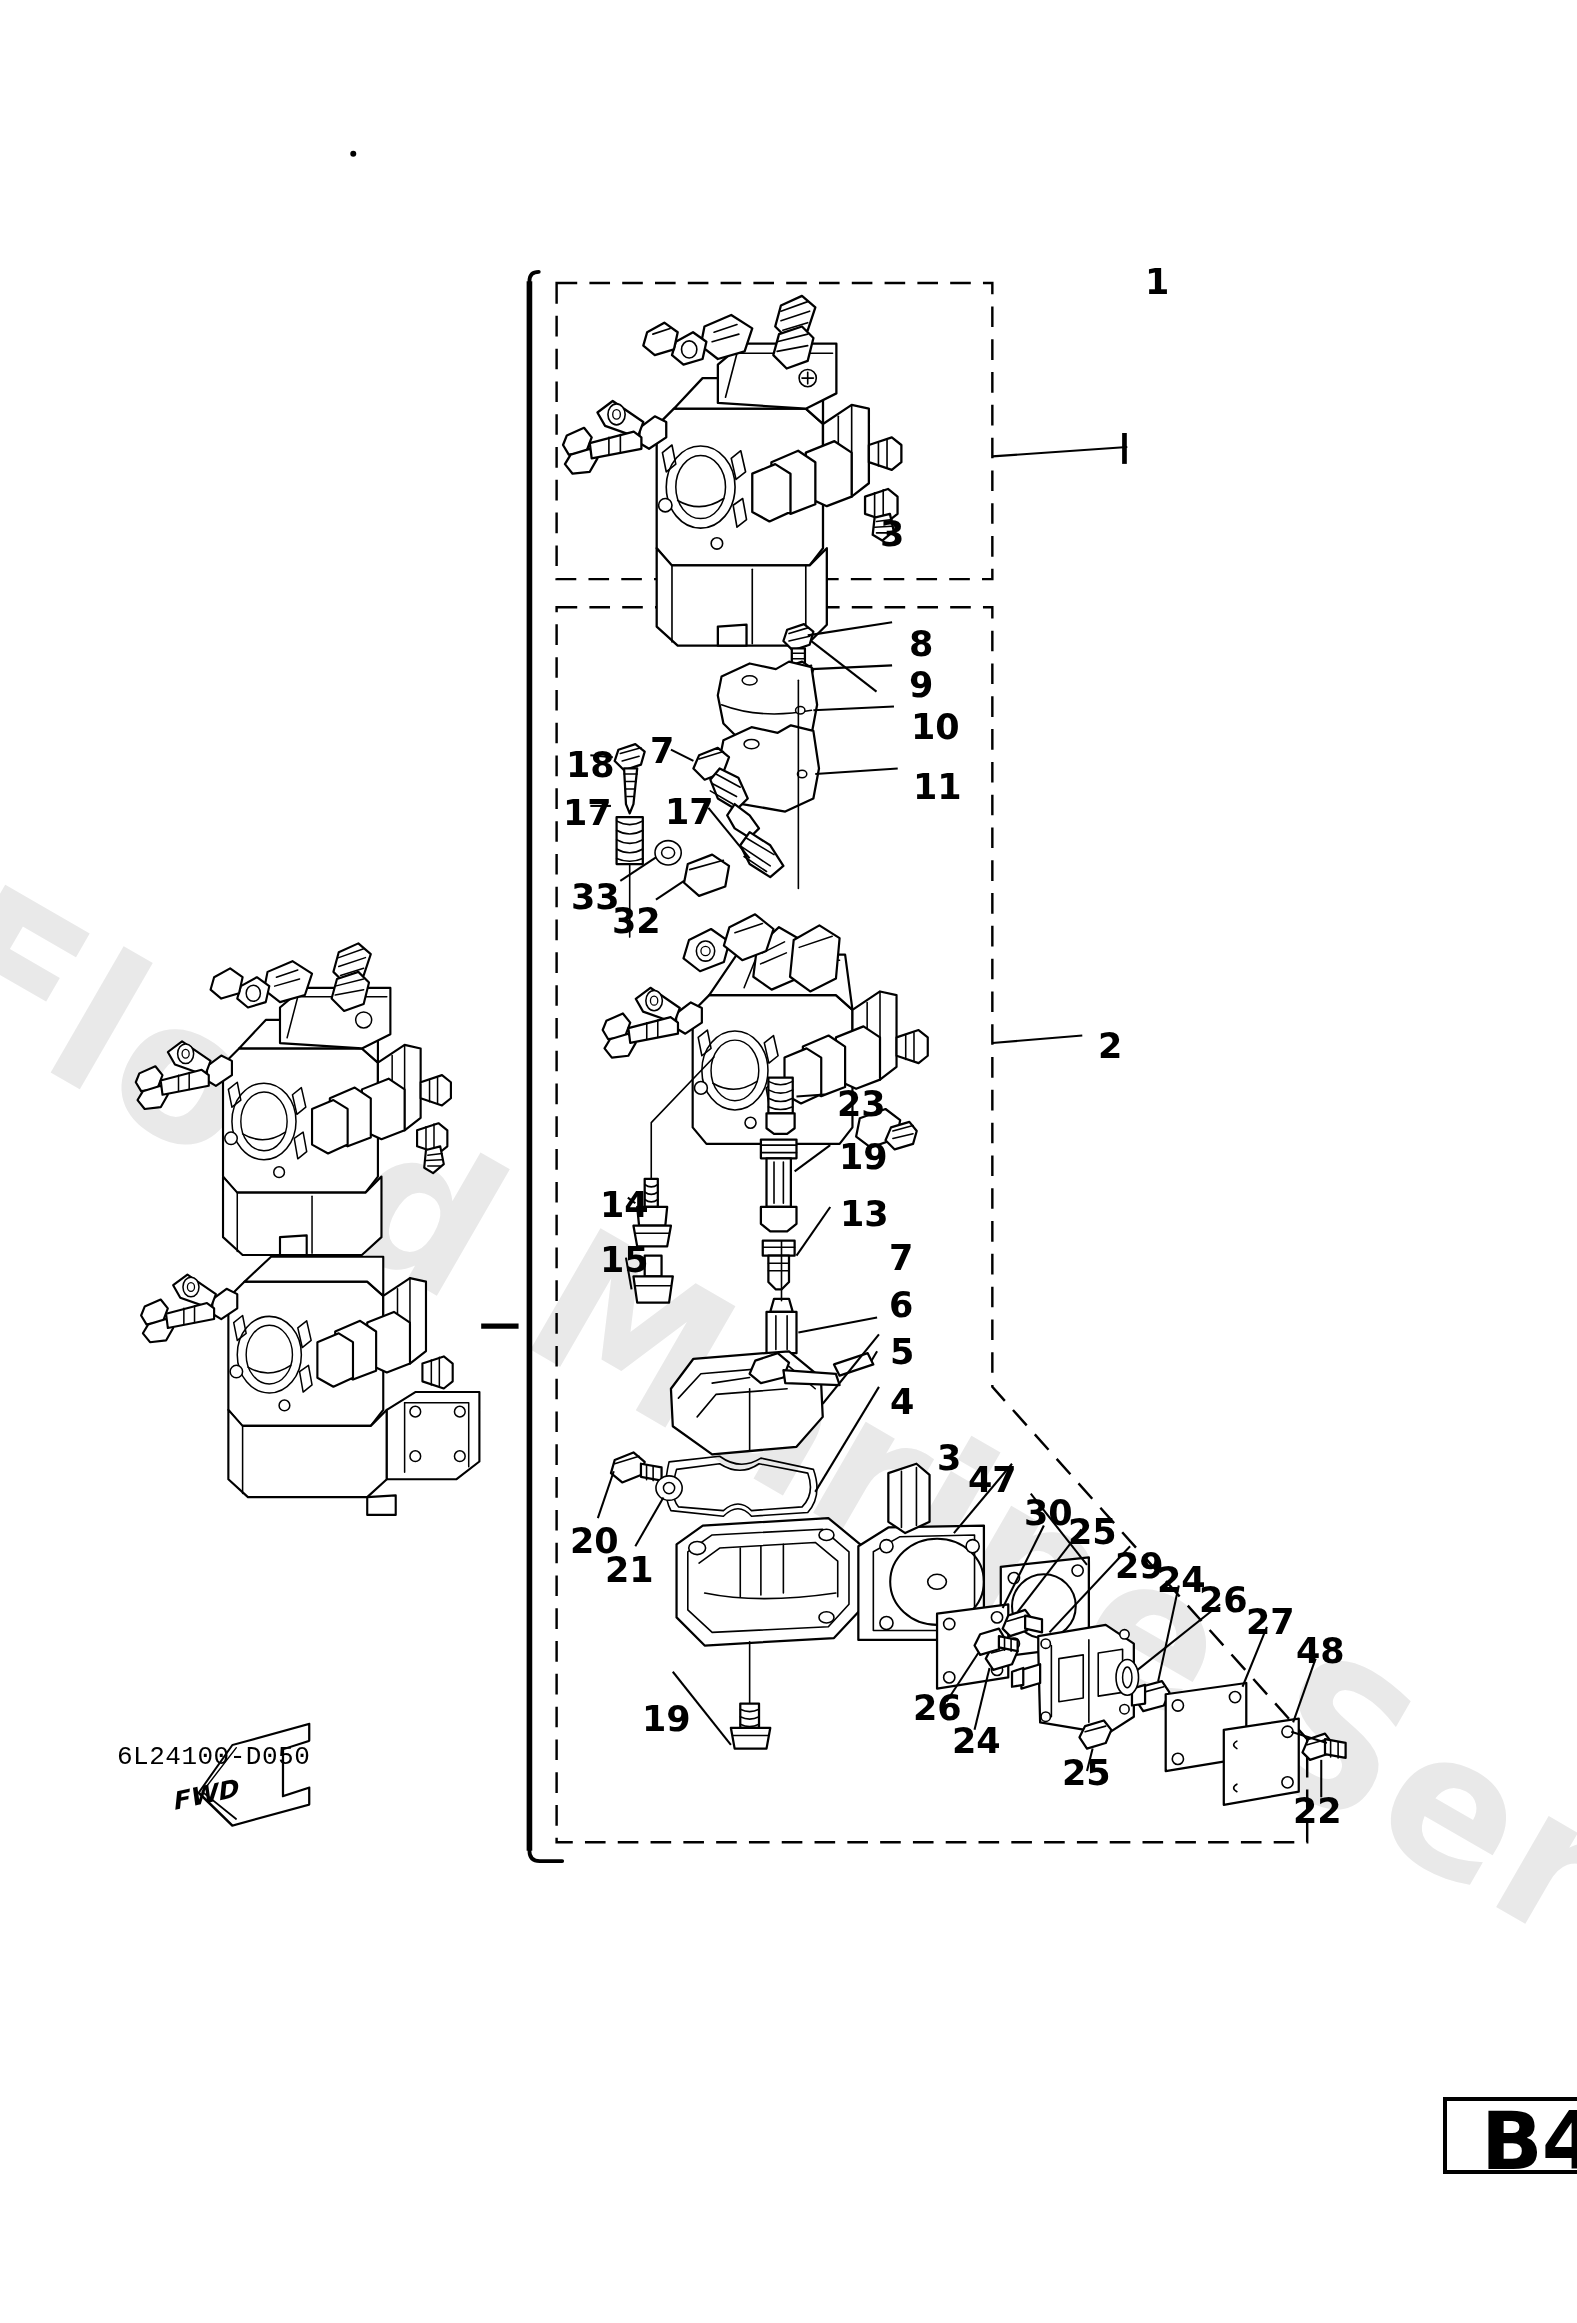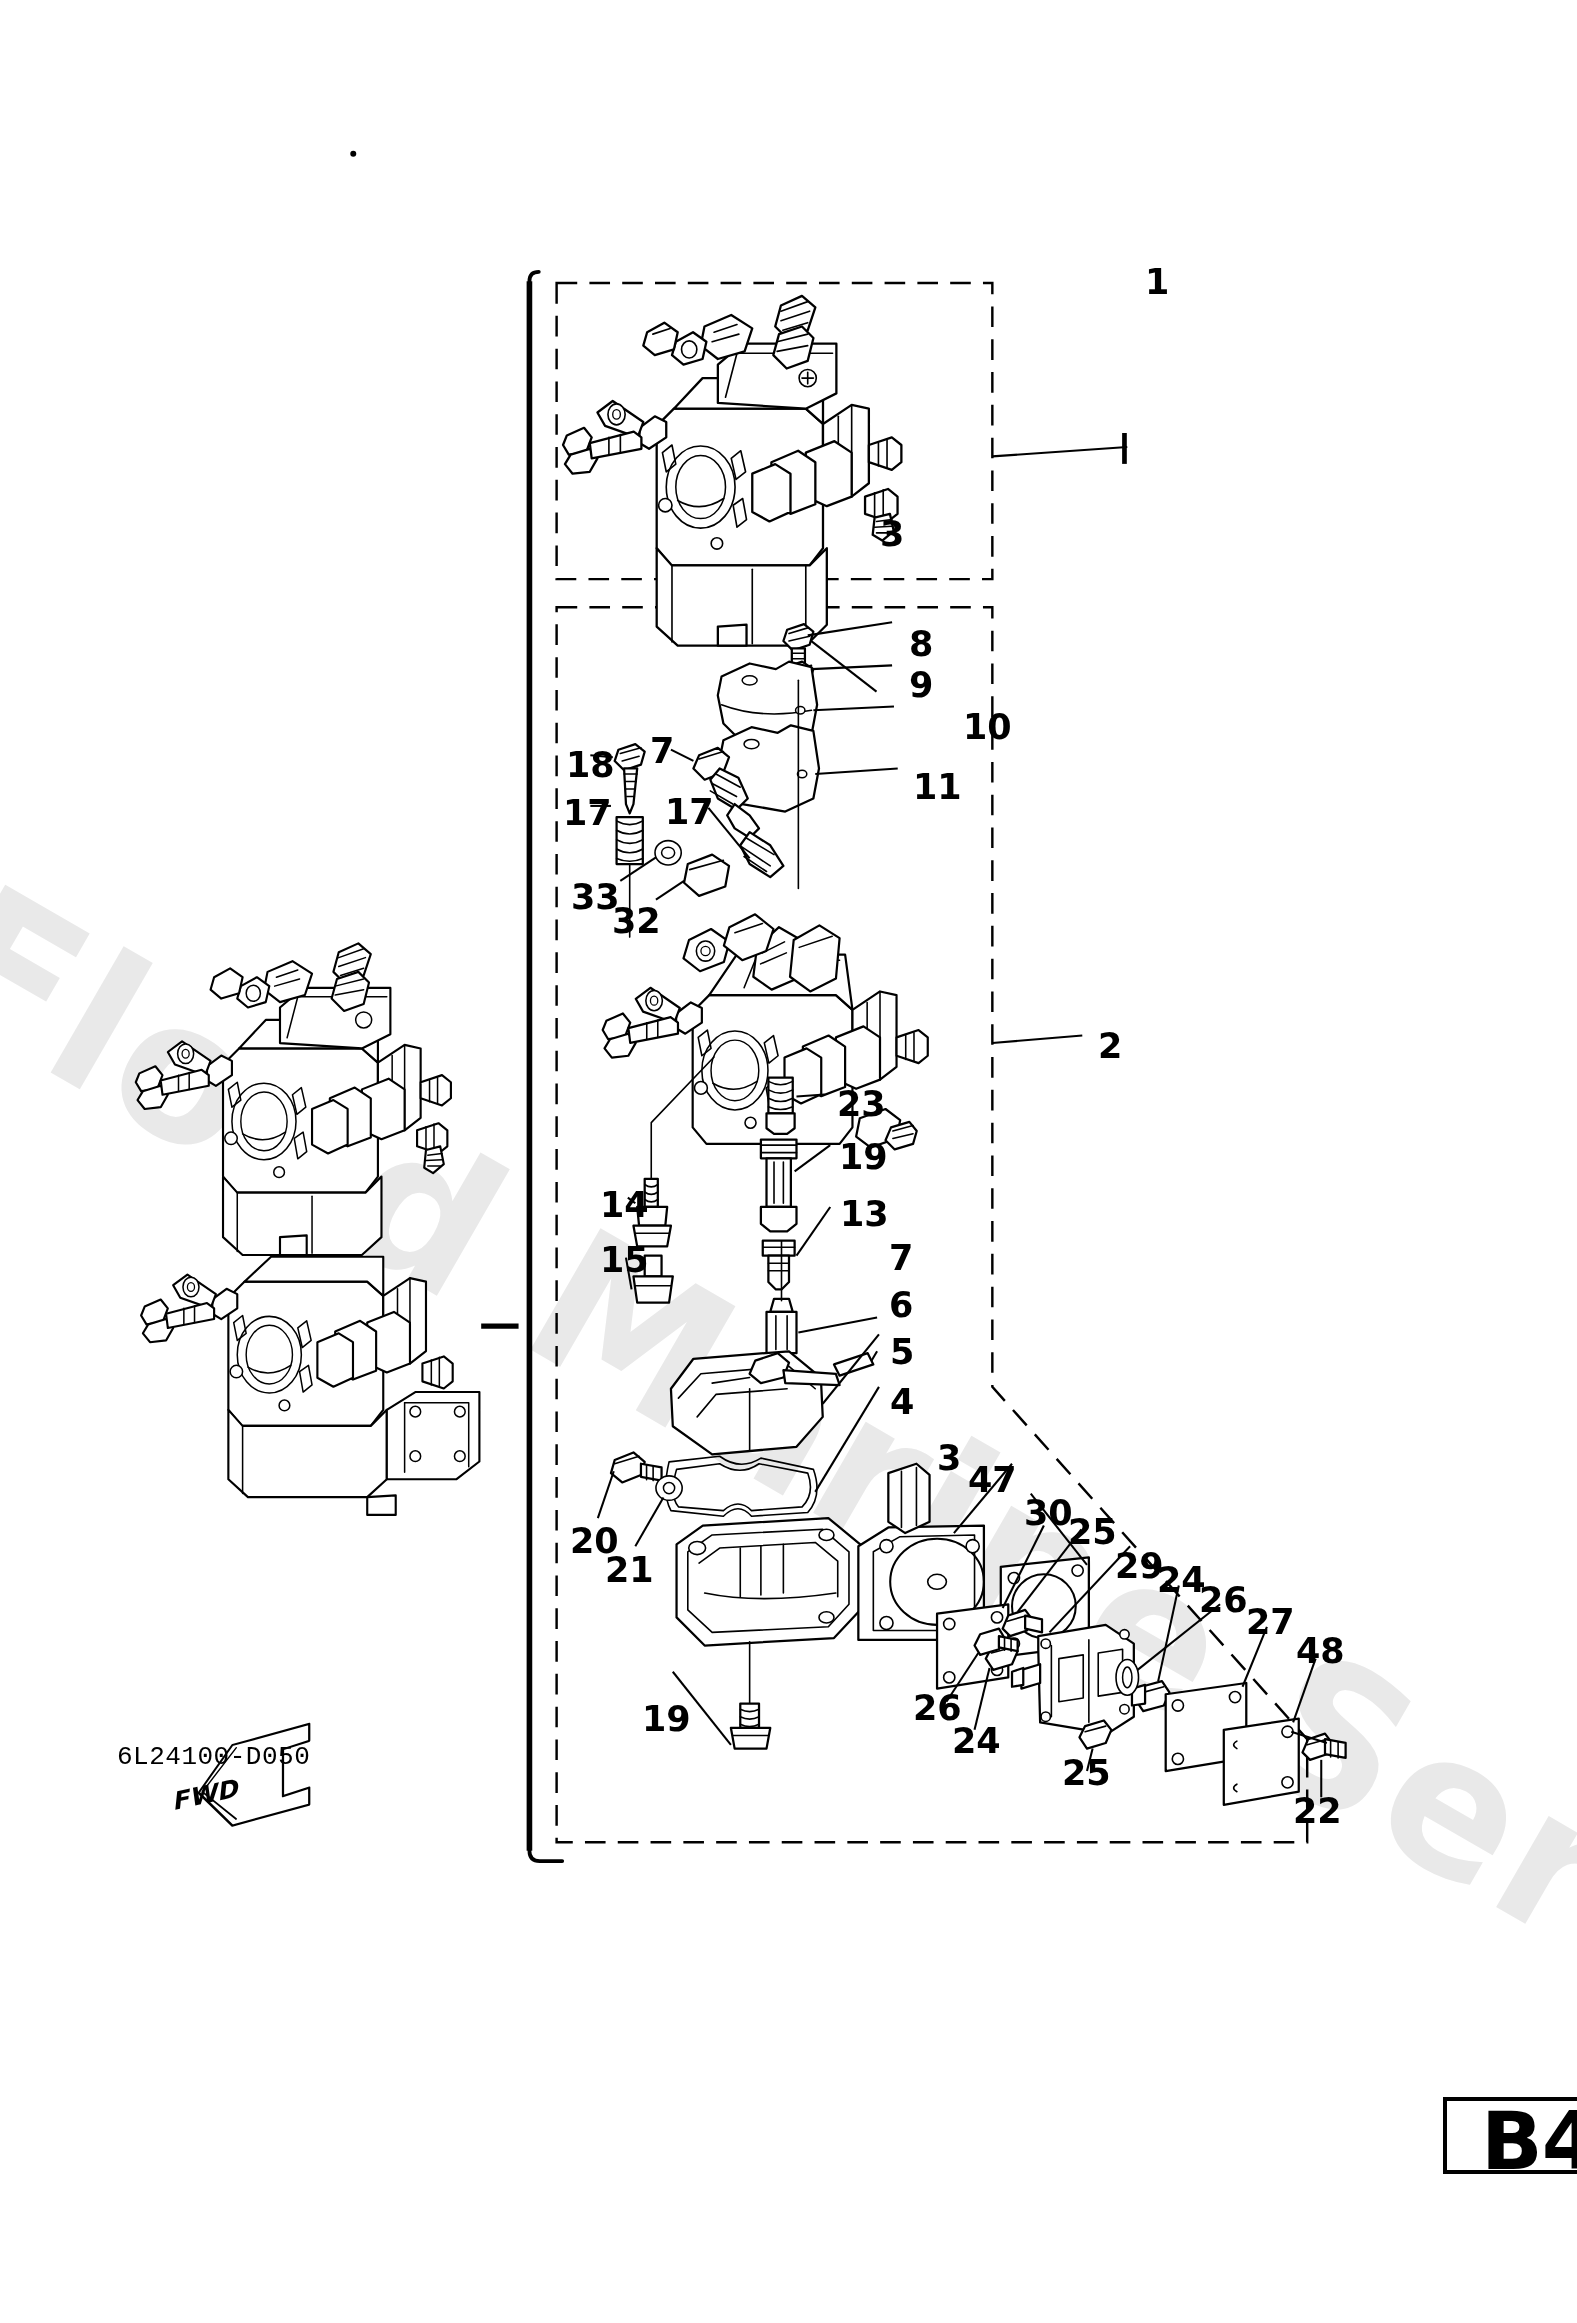--- a/index.html
+++ b/index.html
@@ -676,21 +676,21 @@
                            L330 1962 L248 1964 L212 1920 Z" transform="skewY(-14) translate(0,46)"></path>
       <path class="lnT" d="M252 1882 L216 1920 L252 1958" transform="skewY(-14) translate(0,46)"></path>
     </g>
   </svg>
 
   <div class="callout cal-lg" style="left:1145px; top:265px;">1</div>
   <div class="callout cal-lg" style="left:880px;  top:517px;">3</div>
 
   <div class="callout cal-lg" style="left:909px;  top:627px;">8</div>
   <div class="callout cal-lg" style="left:909px;  top:668px;">9</div>
-  <div class="callout cal-lg" style="left:963px;  top:710px;">10</div>
+  <div class="callout cal-lg" style="left:911px;  top:710px;">10</div>
   <div class="callout cal-lg" style="left:913px;  top:770px;">11</div>
 
   <div class="callout cal-lg" style="left:566px;  top:748px;">18</div>
   <div class="callout cal-lg" style="left:650px;  top:734px;">7</div>
   <div class="callout cal-lg" style="left:563px;  top:796px;">17</div>
   <div class="callout cal-lg" style="left:665px;  top:795px;">17</div>
 
   <div class="callout cal-lg" style="left:571px;  top:880px;">33</div>
   <div class="callout cal-lg" style="left:612px;  top:904px;">32</div>
 

